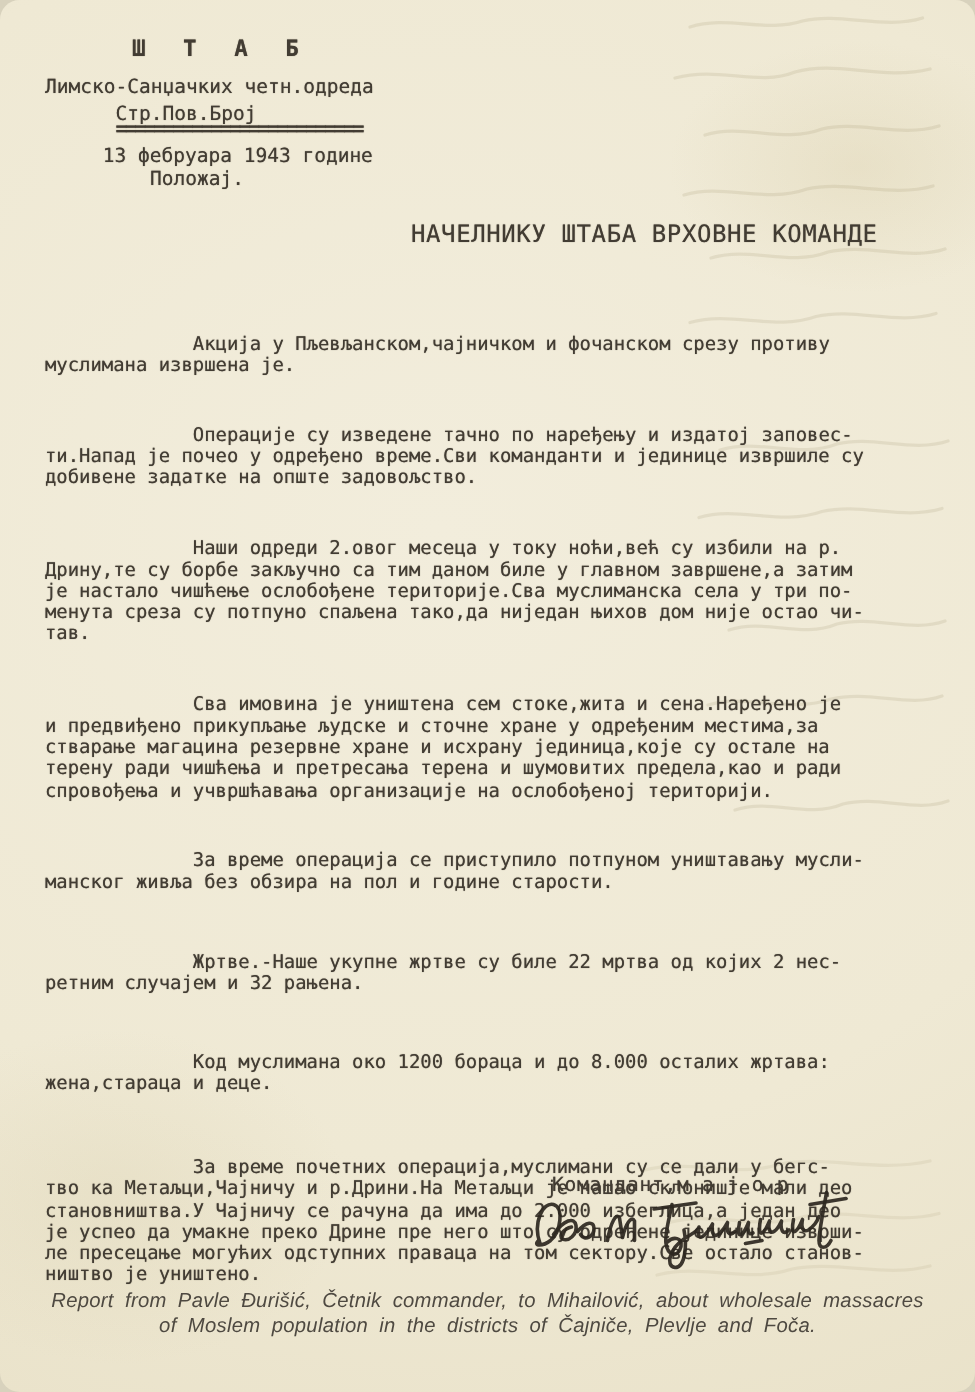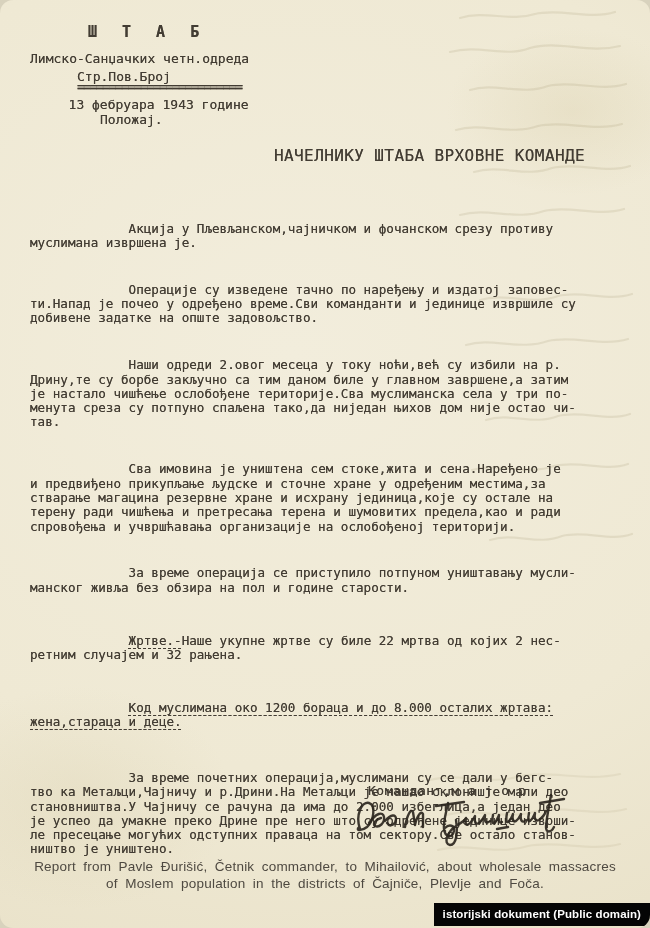--- a/index.html
+++ b/index.html
@@ -38,38 +38,37 @@
 
   
   .body-text{
     position:absolute;top:193px;left:30px;width:600px;
     font-size:12.6px;line-height:14.3px;white-space:pre-wrap;
   }
   .body-text p{margin:0 0 4px 0;}
   .body-text p.sp-lg{margin-top:9px;}
   .body-text p.sp-md{margin-top:6px;}
   .u-dash{
-    text-decoration:underline;
     text-decoration-style:dashed;
     text-decoration-thickness:1.4px;
     text-underline-offset:3px;
   }
 
   
   .sig-block{position:absolute;top:783px;left:368px;}
   .sig-line{font-size:13px;letter-spacing:.5px;}
   .sig-svg{position:absolute;left:-16px;top:6px;}
   .sig-svg path{fill:none;stroke:#2c2720;stroke-width:2.4;stroke-linecap:round;stroke-linejoin:round;opacity:.92;}
 
   
   .caption{
     position:absolute;top:858px;left:0;width:650px;text-align:center;
     font-family:"Liberation Sans",sans-serif;
     font-size:13.5px;line-height:17px;font-weight:500;
-    color:#4e4941;word-spacing:3.5px;letter-spacing:.2px;
+    color:#4e4941;word-spacing:3.5px;letter-spacing:.2px;font-style:italic;
   }
 
   
   .badge{
     position:absolute;right:0;bottom:2px;
     background:#050505;color:#ffffff;
     font-family:"Liberation Sans",sans-serif;
     font-size:11.5px;font-weight:bold;
     padding:5px 9px 6px 9px;letter-spacing:.1px;
   }
@@ -159,15 +158,14 @@
       <path d="M199,6 C197,18 194,32 194,38 C194,44 199,44 202,38"></path>
       <path d="M188,14 L212,10"></path>
     </svg>
   </div>
 
   <div class="caption">
     <div>Report from Pavle Đurišić, Četnik commander, to Mihailović, about wholesale massacres</div>
     <div>of Moslem population in the districts of Čajniče, Plevlje and Foča.</div>
   </div>
 
-  <div class="badge">istorijski dokument (Public domain)</div>
 
 </div>
 
 </body></html>

